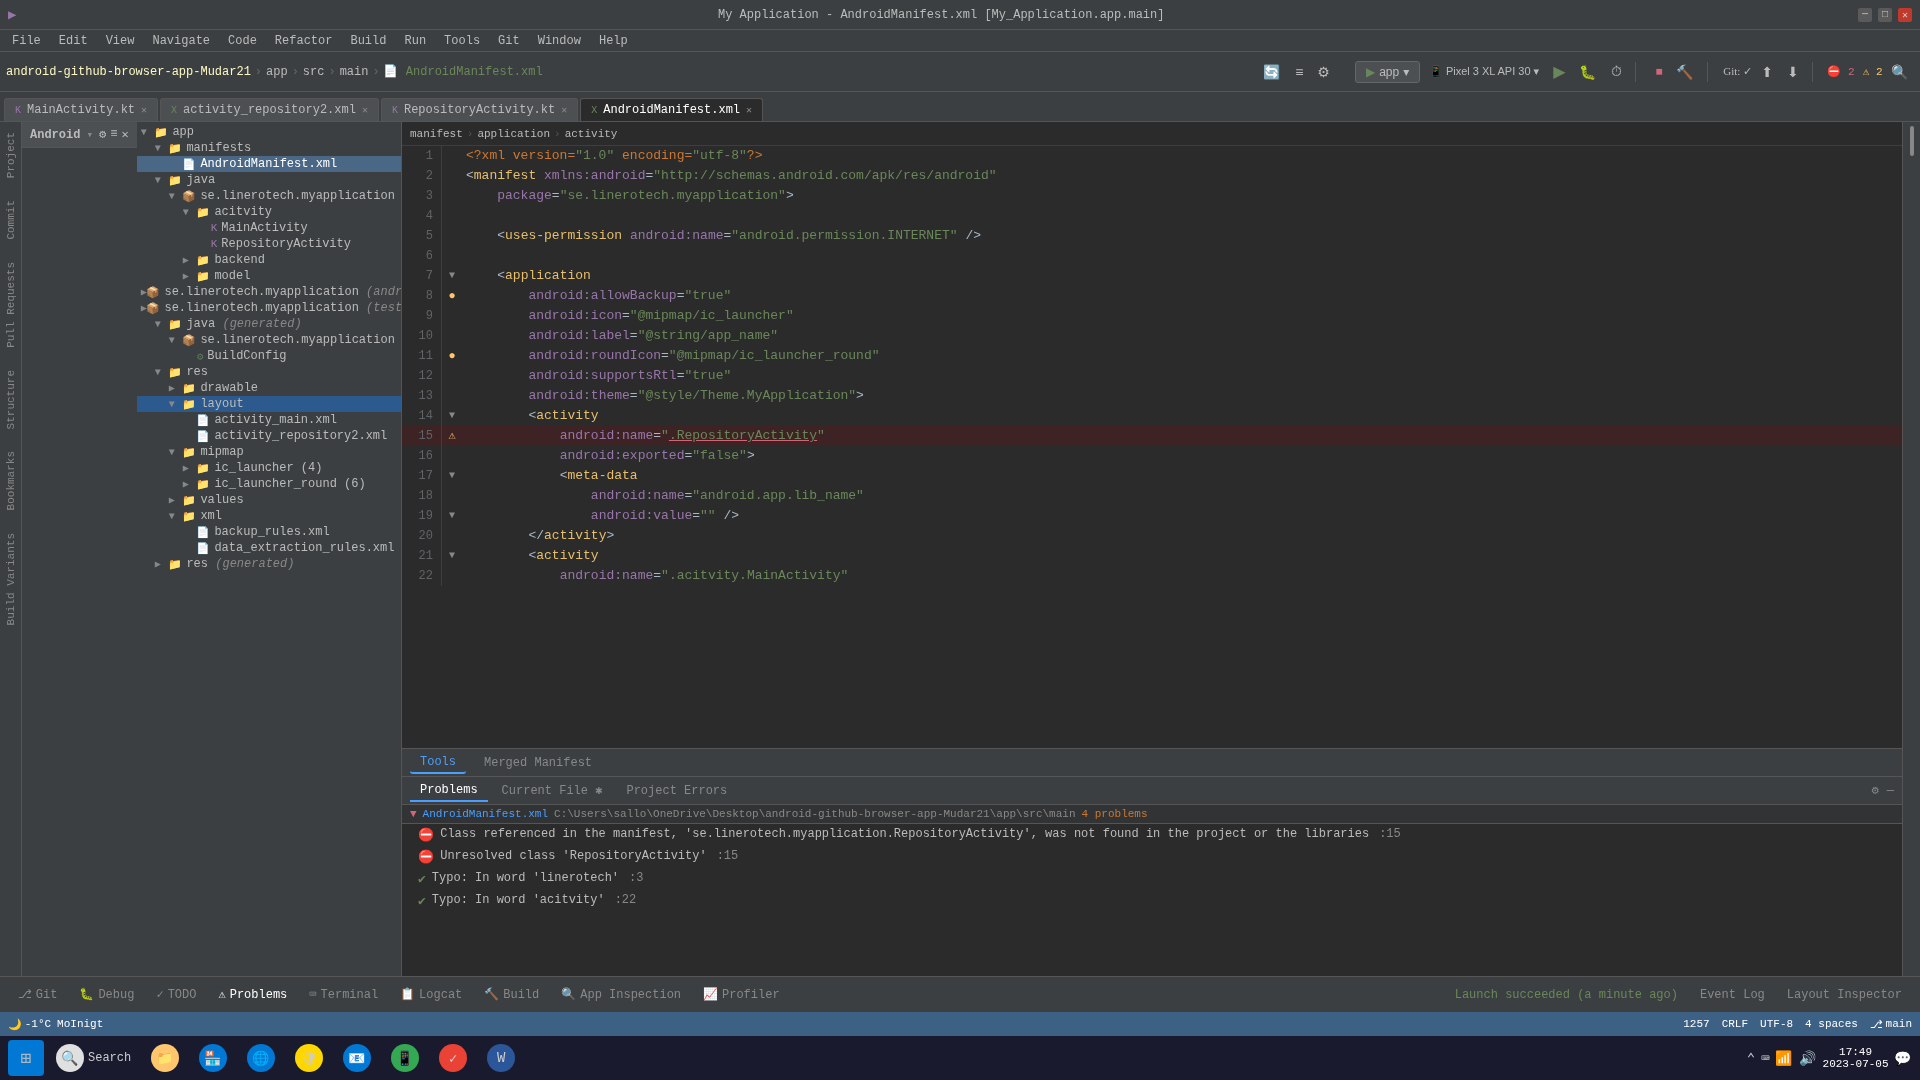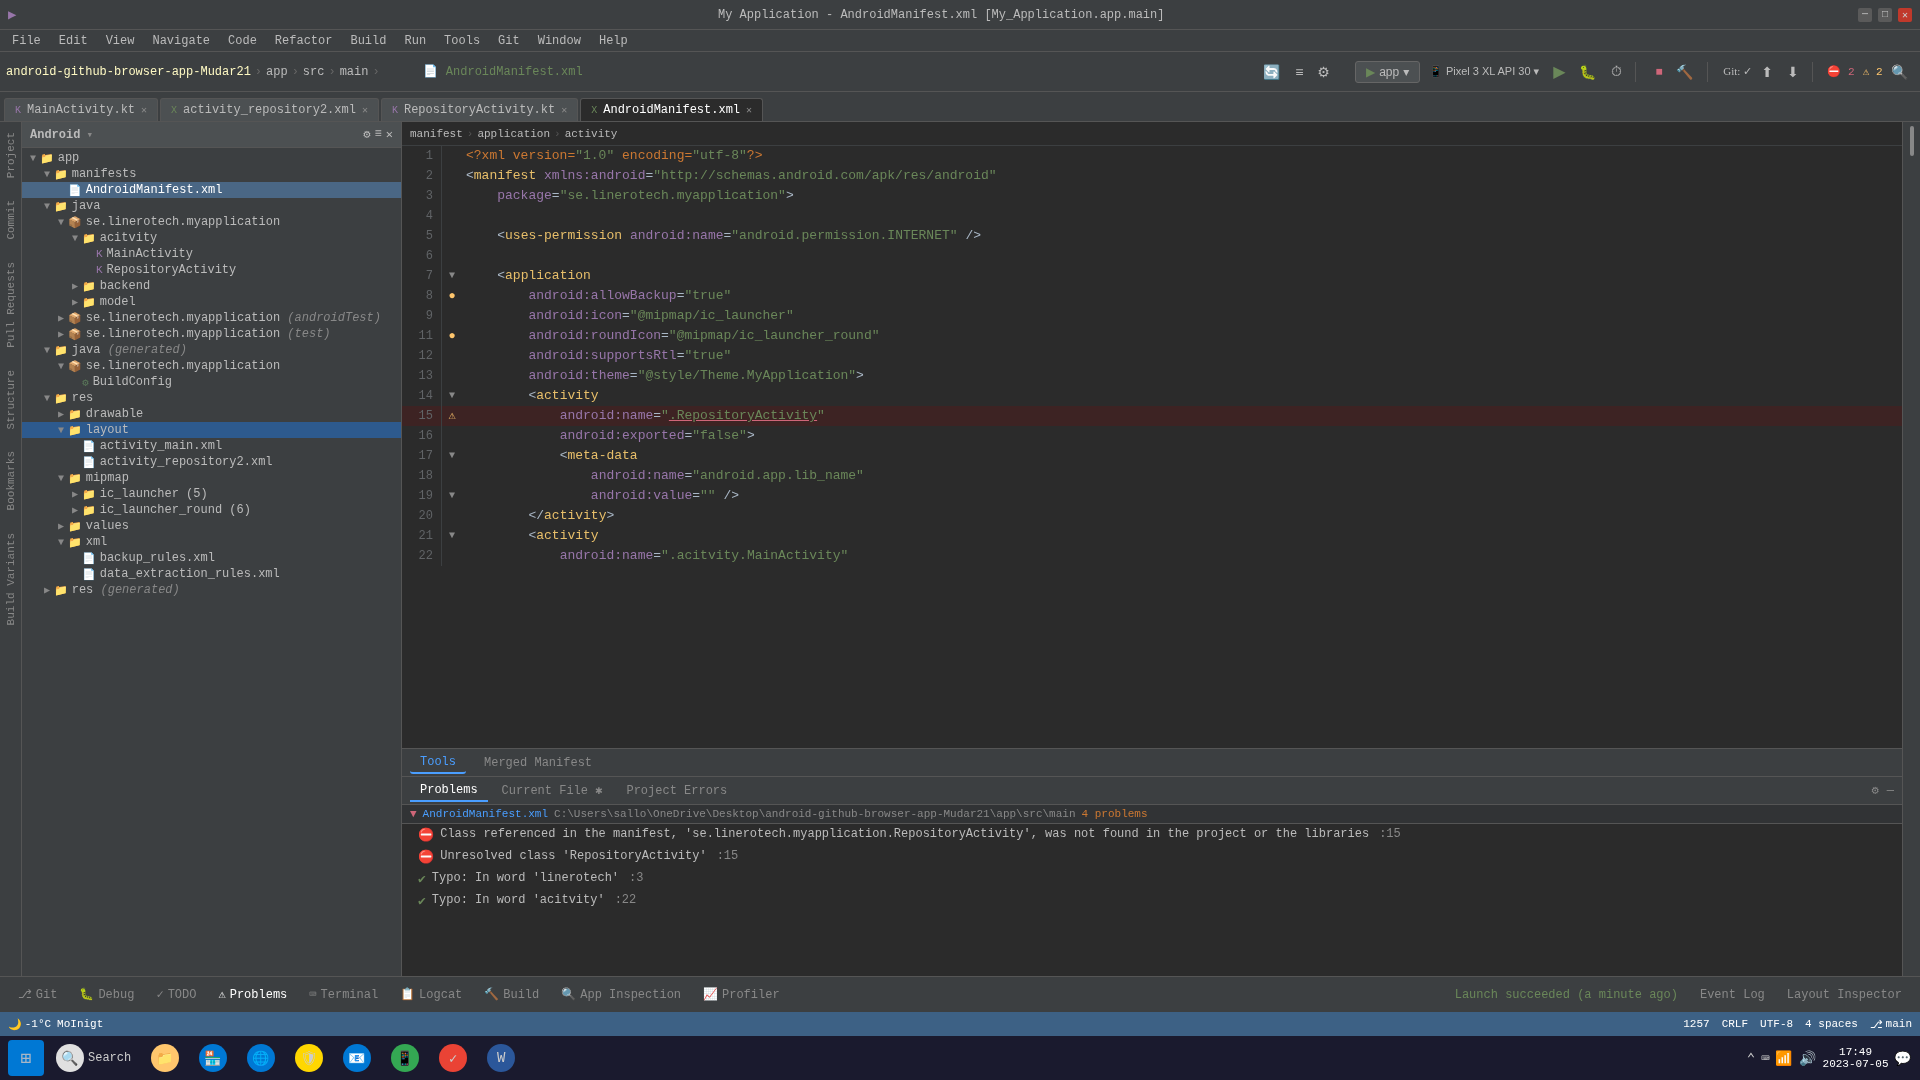--- a/index.html
+++ b/index.html
@@ -156,23 +156,22 @@
       gap: 10px;
       flex-shrink: 0;
     }
 
     
     #project-panel {
       width: 380px;
       background: #3c3f41;
       border-right: 1px solid #555;
       display: flex;
-      flex-direction: column;
-      flex-shrink: 0;
-      text-align: center;
+      flex-direction: row;
+      flex-shrink: 0;
     }
     #project-header {
       height: 26px;
       background: #4c5052;
       display: flex;
       align-items: center;
       padding: 0 8px;
       gap: 6px;
       border-bottom: 1px solid #555;
     }
@@ -517,21 +516,21 @@
 <div id="toolbar">
   <div class="toolbar-breadcrumb">
     <span style="color:#fef9c3; font-size:12px;">android-github-browser-app-Mudar21</span>
     <span class="breadcrumb-sep">›</span>
     <span style="color:#bbb;">app</span>
     <span class="breadcrumb-sep">›</span>
     <span style="color:#bbb;">src</span>
     <span class="breadcrumb-sep">›</span>
     <span style="color:#bbb;">main</span>
     <span class="breadcrumb-sep">›</span>
-    <span style="color:#6a8759;margin-left:40px;">📄 AndroidManifest.xml</span>
+    <span style="color:#6a8759;">📄 AndroidManifest.xml</span>
   </div>
   <div class="toolbar-spacer"></div>
   <button class="toolbar-icon-btn">🔄</button>
   <button class="toolbar-icon-btn">≡</button>
   <button class="toolbar-icon-btn">⚙</button>
   <div style="width:12px;"></div>
   <button class="toolbar-btn">
     <span style="color:#6a8759;">▶</span>
     <span>app</span>
     <span>▾</span>
@@ -722,21 +721,21 @@
       <div class="tree-item">
         <span class="tree-indent" style="width:28px;"></span>
         <span class="tree-arrow">▼</span>
         <span class="tree-icon folder">📁</span>
         <span>mipmap</span>
       </div>
       <div class="tree-item">
         <span class="tree-indent" style="width:42px;"></span>
         <span class="tree-arrow">▶</span>
         <span class="tree-icon folder">📁</span>
-        <span>ic_launcher (5)</span>
+        <span>ic_launcher (4)</span>
       </div>
       <div class="tree-item">
         <span class="tree-indent" style="width:42px;"></span>
         <span class="tree-arrow">▶</span>
         <span class="tree-icon folder">📁</span>
         <span>ic_launcher_round (6)</span>
       </div>
       <div class="tree-item">
         <span class="tree-indent" style="width:28px;"></span>
         <span class="tree-arrow">▶</span>
@@ -835,20 +834,25 @@
             </span>
           <span class="line-content">        <span class="xml-attr">android:allowBackup</span><span class="xml-bracket">=</span><span class="xml-val">"true"</span></span>
         </div>
 
         <div class="code-line">
           <span class="line-num">9</span>
           <span class="line-gutter"></span>
           <span class="line-content">        <span class="xml-attr">android:icon</span><span class="xml-bracket">=</span><span class="xml-val">"@mipmap/ic_launcher"</span></span>
         </div>
 
+        <div class="code-line">
+          <span class="line-num">10</span>
+          <span class="line-gutter"></span>
+          <span class="line-content">        <span class="xml-attr">android:label</span><span class="xml-bracket">=</span><span class="xml-val">"@string/app_name"</span></span>
+        </div>
 
         <div class="code-line">
           <span class="line-num">11</span>
           <span class="line-gutter">
               <span class="warning-dot">●</span>
             </span>
           <span class="line-content">        <span class="xml-attr">android:roundIcon</span><span class="xml-bracket">=</span><span class="xml-val">"@mipmap/ic_launcher_round"</span></span>
         </div>
 
         <div class="code-line">

